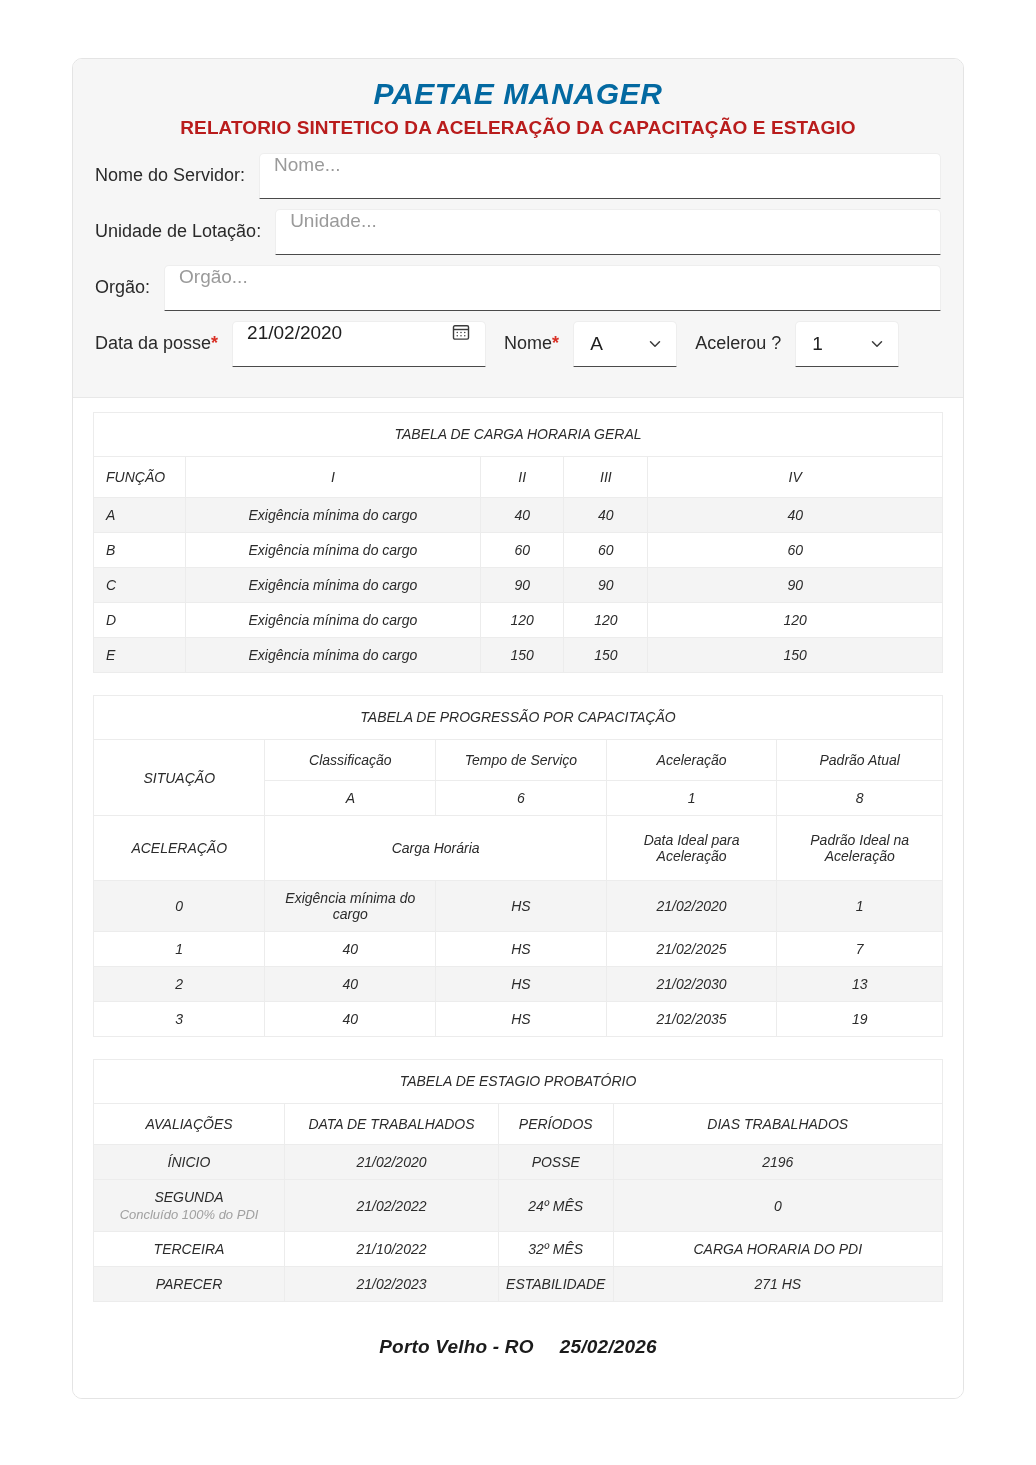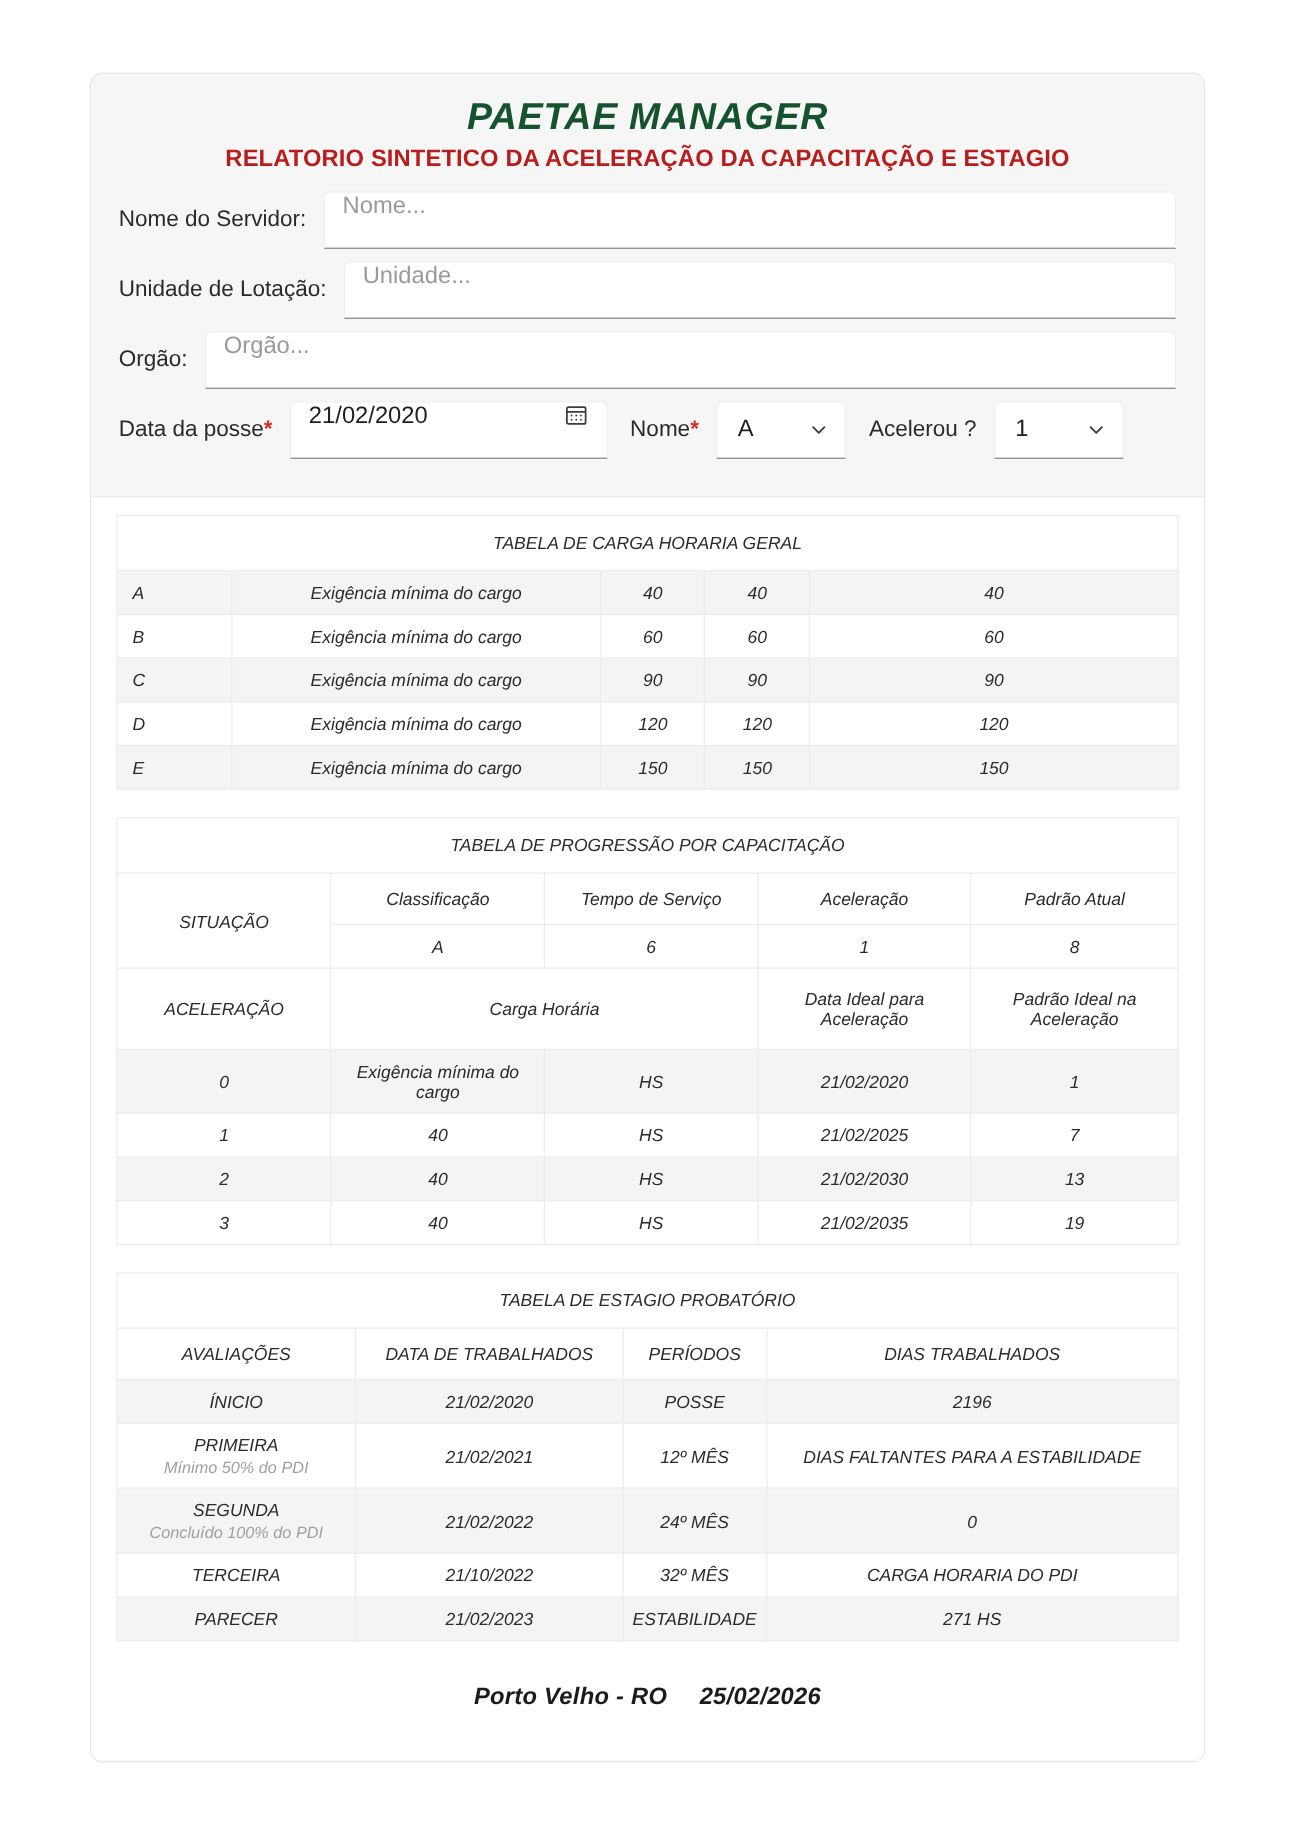--- a/index.html
+++ b/index.html
@@ -26,21 +26,21 @@
     background: #f6f6f6;
     border-bottom: 1px solid #e8e8e8;
     padding: 18px 0 16px 0;
   }
   .app-title {
     text-align: center;
     font-size: 30px;
     font-weight: 700;
     font-style: italic;
     letter-spacing: .6px;
-    color: #14532d;
+    color: #0369a1;
     margin: 0 0 6px 0;
   }
   .app-subtitle {
     text-align: center;
     font-size: 19px;
     font-weight: 700;
     color: #b91c1c;
     margin: 0 0 14px 0;
     letter-spacing: .1px;
   }
@@ -229,20 +229,27 @@
             <col style="width:10.8%">
             <col style="width:34.8%">
             <col style="width:9.8%">
             <col style="width:9.9%">
             <col style="width:34.7%">
           </colgroup>
         <tbody>
           <tr>
             <td class="tbl-title" colspan="5">TABELA DE CARGA HORARIA GERAL</td>
           </tr>
+          <tr>
+            <th class="hd" style="text-align:left;padding-left:12px !important;">FUNÇÃO</th>
+            <th class="hd">I</th>
+            <th class="hd">II</th>
+            <th class="hd">III</th>
+            <th class="hd">IV</th>
+          </tr>
           <tr class="alt">
             <td style="text-align:left;padding-left:12px;">A</td>
             <td>Exigência mínima do cargo</td>
             <td>40</td>
             <td>40</td>
             <td>40</td>
           </tr>
           <tr>
             <td style="text-align:left;padding-left:12px;">B</td>
             <td>Exigência mínima do cargo</td>
@@ -352,26 +359,20 @@
             <th class="hd">DATA DE TRABALHADOS</th>
             <th class="hd">PERÍODOS</th>
             <th class="hd">DIAS TRABALHADOS</th>
           </tr>
           <tr class="alt">
             <td><span>ÍNICIO</span></td>
             <td>21/02/2020</td>
             <td>POSSE</td>
             <td>2196</td>
           </tr>
-          <tr>
-            <td><span>PRIMEIRA</span><span class="sub">Mínimo 50% do PDI</span></td>
-            <td>21/02/2021</td>
-            <td>12º MÊS</td>
-            <td class="bold">DIAS FALTANTES PARA A ESTABILIDADE</td>
-          </tr>
           <tr class="alt">
             <td><span>SEGUNDA</span><span class="sub">Concluído 100% do PDI</span></td>
             <td>21/02/2022</td>
             <td>24º MÊS</td>
             <td>0</td>
           </tr>
           <tr>
             <td><span>TERCEIRA</span></td>
             <td>21/10/2022</td>
             <td>32º MÊS</td>

